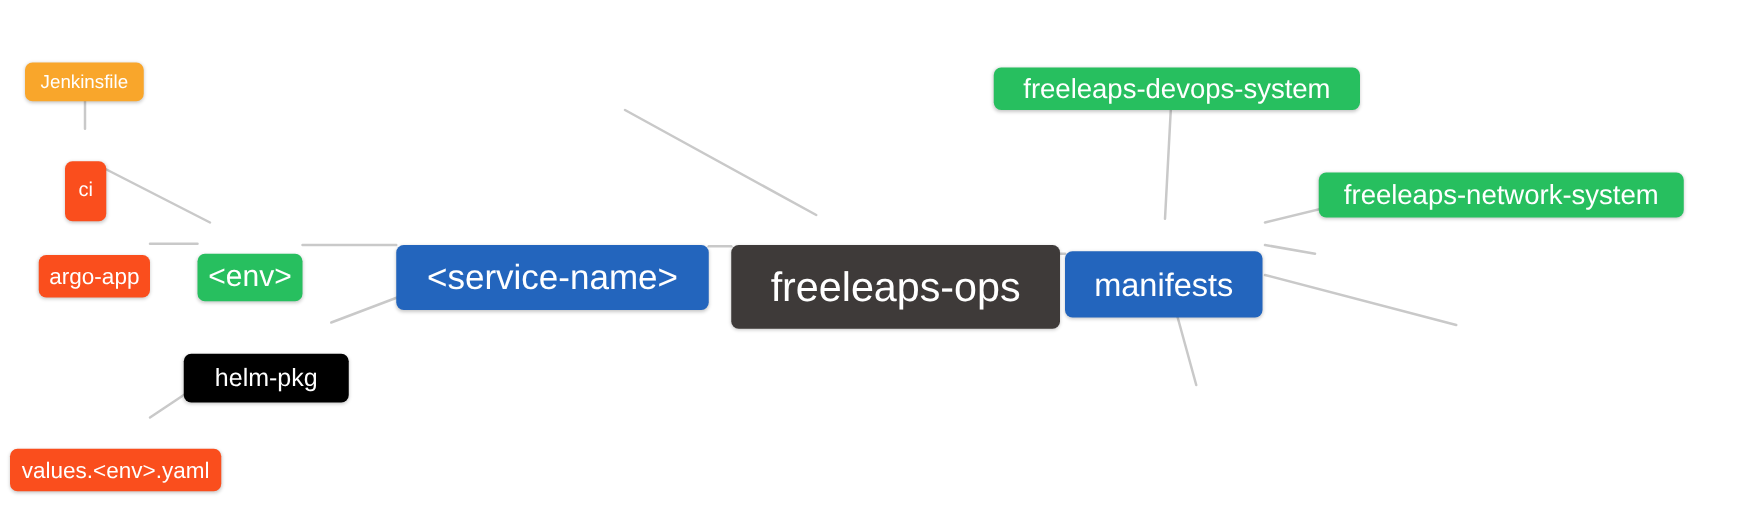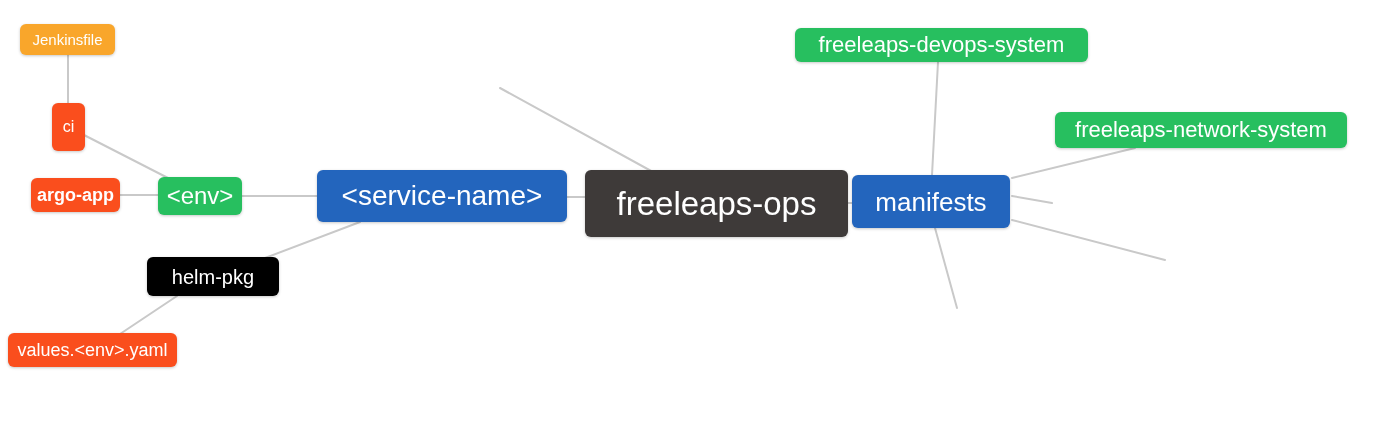--- a/index.html
+++ b/index.html
@@ -30,20 +30,21 @@
     display: flex;
     align-items: center;
     justify-content: center;
     color: #ffffff;
     border-radius: 6px;
     white-space: nowrap;
     box-shadow: 0 1px 3px rgba(0,0,0,0.22);
     cursor: pointer;
     user-select: none;
     line-height: 1;
+    margin-top: 26px;
   }
 </style>
 </head>
 <body>
 
 <div class="stage">
   <svg class="edge-layer" xmlns="http://www.w3.org/2000/svg" viewBox="0 0 1390 421">
       <line x1="68" y1="55" x2="68" y2="103" stroke="#c9c9c9" stroke-width="2" stroke-linecap="round"></line>
       <line x1="84" y1="135" x2="168" y2="178" stroke="#c9c9c9" stroke-width="2" stroke-linecap="round"></line>
       <line x1="120" y1="195" x2="158" y2="195" stroke="#c9c9c9" stroke-width="2" stroke-linecap="round"></line>
@@ -55,21 +56,21 @@
       <line x1="848" y1="203" x2="852" y2="203" stroke="#c9c9c9" stroke-width="2" stroke-linecap="round"></line>
       <line x1="932" y1="175" x2="938" y2="62" stroke="#c9c9c9" stroke-width="2" stroke-linecap="round"></line>
       <line x1="1012" y1="178" x2="1135" y2="148" stroke="#c9c9c9" stroke-width="2" stroke-linecap="round"></line>
       <line x1="1012" y1="196" x2="1052" y2="203" stroke="#c9c9c9" stroke-width="2" stroke-linecap="round"></line>
       <line x1="1012" y1="220" x2="1165" y2="260" stroke="#c9c9c9" stroke-width="2" stroke-linecap="round"></line>
       <line x1="935" y1="228" x2="957" y2="308" stroke="#c9c9c9" stroke-width="2" stroke-linecap="round"></line>
     </svg>
 
 <div class="node" style="left: 20px; top: 24px; width: 95px; height: 31px; background: rgb(249, 166, 43); font-size: 15px; color: rgb(255, 255, 255);">Jenkinsfile</div>
     <div class="node" style="left: 52px; top: 103px; width: 33px; height: 48px; background: rgb(250, 78, 29); font-size: 16px; color: rgb(255, 255, 255);">ci</div>
-    <div class="node" style="left: 31px; top: 178px; width: 89px; height: 34px; background: rgb(250, 78, 29); font-size: 18px; color: rgb(255, 255, 255); font-weight: bold;">argo-app</div>
+    <div class="node" style="left: 31px; top: 178px; width: 89px; height: 34px; background: rgb(250, 78, 29); font-size: 18px; color: rgb(255, 255, 255);">argo-app</div>
     <div class="node" style="left: 158px; top: 177px; width: 84px; height: 38px; background: rgb(39, 191, 95); font-size: 24px; color: rgb(255, 255, 255);">&lt;env&gt;</div>
     <div class="node" style="left: 147px; top: 257px; width: 132px; height: 39px; background: #000000; font-size: 20px; color: rgb(255, 255, 255);">helm-pkg</div>
     <div class="node" style="left: 8px; top: 333px; width: 169px; height: 34px; background: rgb(250, 78, 29); font-size: 18px; color: rgb(255, 255, 255);">values.&lt;env&gt;.yaml</div>
     <div class="node" style="left: 317px; top: 170px; width: 250px; height: 52px; background: rgb(35, 101, 189); font-size: 28px; color: rgb(255, 255, 255);">&lt;service-name&gt;</div>
     <div class="node" style="left: 585px; top: 170px; width: 263px; height: 67px; background: rgb(62, 58, 57); font-size: 33px; color: rgb(255, 255, 255);">freeleaps-ops</div>
     <div class="node" style="left: 852px; top: 175px; width: 158px; height: 53px; background: rgb(35, 101, 189); font-size: 26px; color: rgb(255, 255, 255);">manifests</div>
     <div class="node" style="left: 795px; top: 28px; width: 293px; height: 34px; background: rgb(39, 191, 95); font-size: 22px; color: rgb(255, 255, 255);">freeleaps-devops-system</div>
     <div class="node" style="left: 1055px; top: 112px; width: 292px; height: 36px; background: rgb(39, 191, 95); font-size: 22px; color: rgb(255, 255, 255);">freeleaps-network-system</div>
   </div>
 

